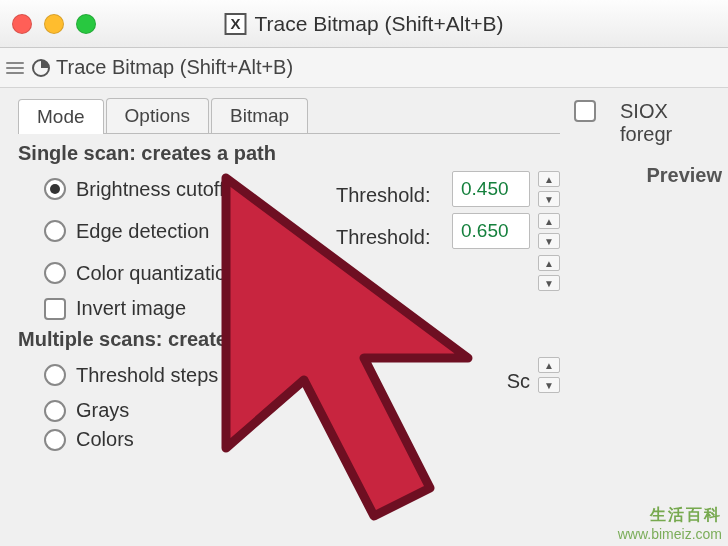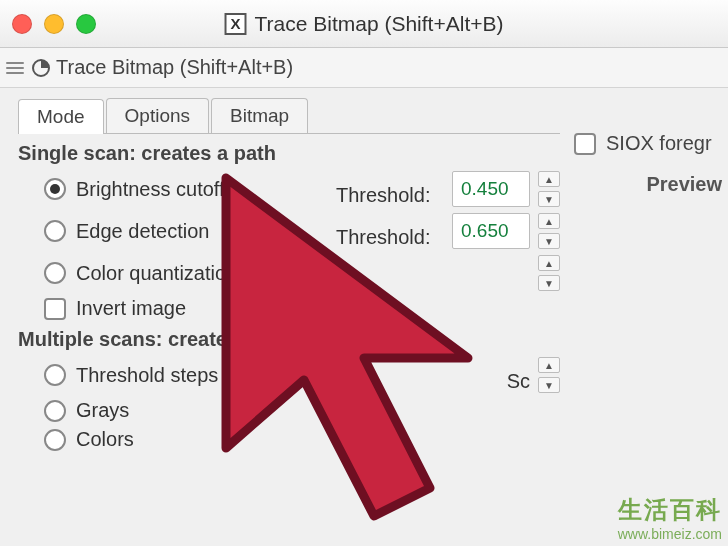--- a/index.html
+++ b/index.html
@@ -68,21 +68,21 @@
     flex: 1;
     padding: 10px 8px 0 18px;
     position: relative;
   }
   .rightpanel {
     width: 160px;
     padding: 12px 6px 0 6px;
     font-size: 20px;
     color: #444;
   }
-  .siox-row { display: flex; align-items: center; gap: 10px; margin-bottom: 18px; margin-top: 32px; }
+  .siox-row { display: flex; align-items: flex-start; gap: 24px; margin-bottom: 18px; }
   .preview-label { font-weight: bold; color: #555; text-align: right; }
 
   
   .tabs {
     display: flex;
     align-items: flex-end;
     border-bottom: 1px solid #bcbcbc;
     margin-bottom: 8px;
   }
   .tab {
@@ -160,21 +160,21 @@
   .watermark {
     position: absolute;
     right: 6px; bottom: 4px;
     font-size: 14px; color: #6fa64a;
     text-align: right;
     font-family: sans-serif;
     opacity: .9;
     z-index: 60;
   }
   .watermark .cn {
-    font-size: 24px; color: #6aa23e; font-weight: bold; letter-spacing: 2px;
+    font-size: 16px; color: #6aa23e; font-weight: bold; letter-spacing: 2px;
     font-family: Liberation Serif, serif;
   }
 </style>
 </head>
 <body>
 
 <div class="titlebar">
   <div class="traffic">
     <div class="dot red"></div>
     <div class="dot yellow"></div>

